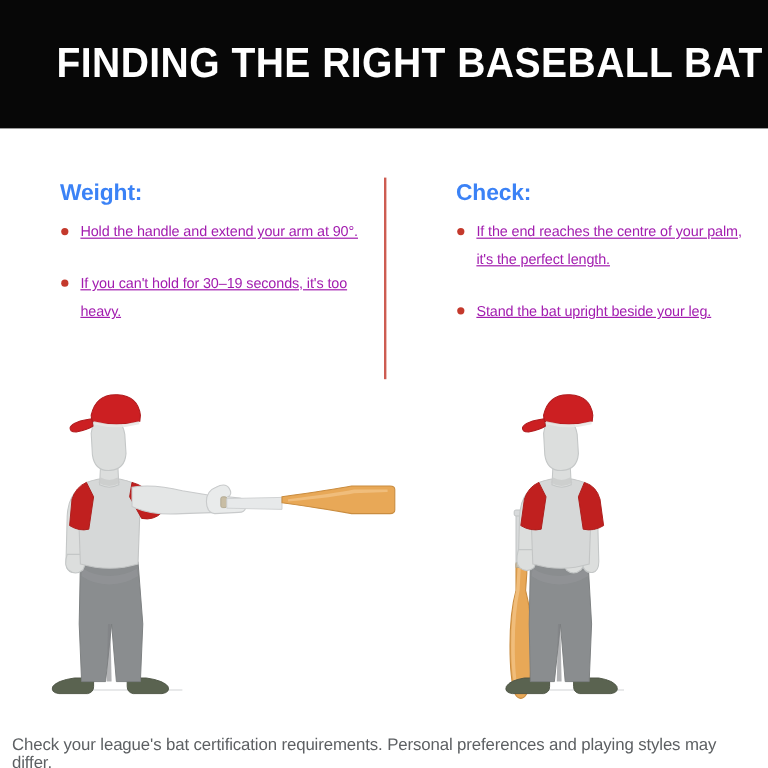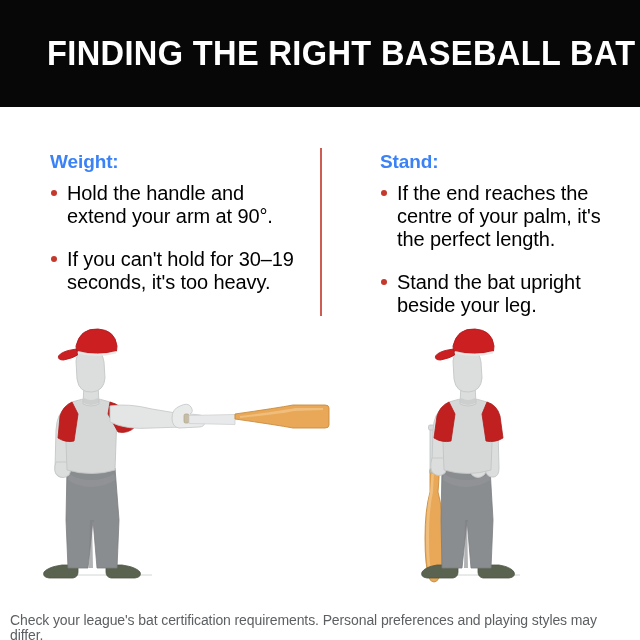--- a/index.html
+++ b/index.html
@@ -75,24 +75,25 @@
   }
   .tip-list {
     list-style: none;
     margin: 9px 0 0 0;
     padding: 0;
   }
   .tip-item {
     position: relative;
     padding-left: 17px;
     margin-bottom: 20px;
-    font-size: 20px;
+    font-size: 12px;
     line-height: 23px;
-    color: #000000;
+    color: #a21caf;
     letter-spacing: -0.1px;
+    text-decoration: underline;
   }
   .tip-item:last-child { margin-bottom: 0; }
   .tip-bullet {
     position: absolute;
     left: 1px;
     top: 8px;
     width: 6px;
     height: 6px;
     border-radius: 50%;
     background: #c4392c;
@@ -141,21 +142,21 @@
           <span>Hold the handle and extend your arm at 90°.</span>
         </li>
         <li class="tip-item">
           <span class="tip-bullet"></span>
           <span>If you can't hold for 30–19 seconds, it's too heavy.</span>
         </li>
       </ul>
     </div>
 
     <div class="column right">
-      <div class="col-heading">Stand:</div>
+      <div class="col-heading">Check:</div>
       <ul class="tip-list">
         <li class="tip-item">
           <span class="tip-bullet"></span>
           <span>If the end reaches the centre of your palm, it's the perfect length.</span>
         </li>
         <li class="tip-item">
           <span class="tip-bullet"></span>
           <span>Stand the bat upright beside your leg.</span>
         </li>
       </ul>

